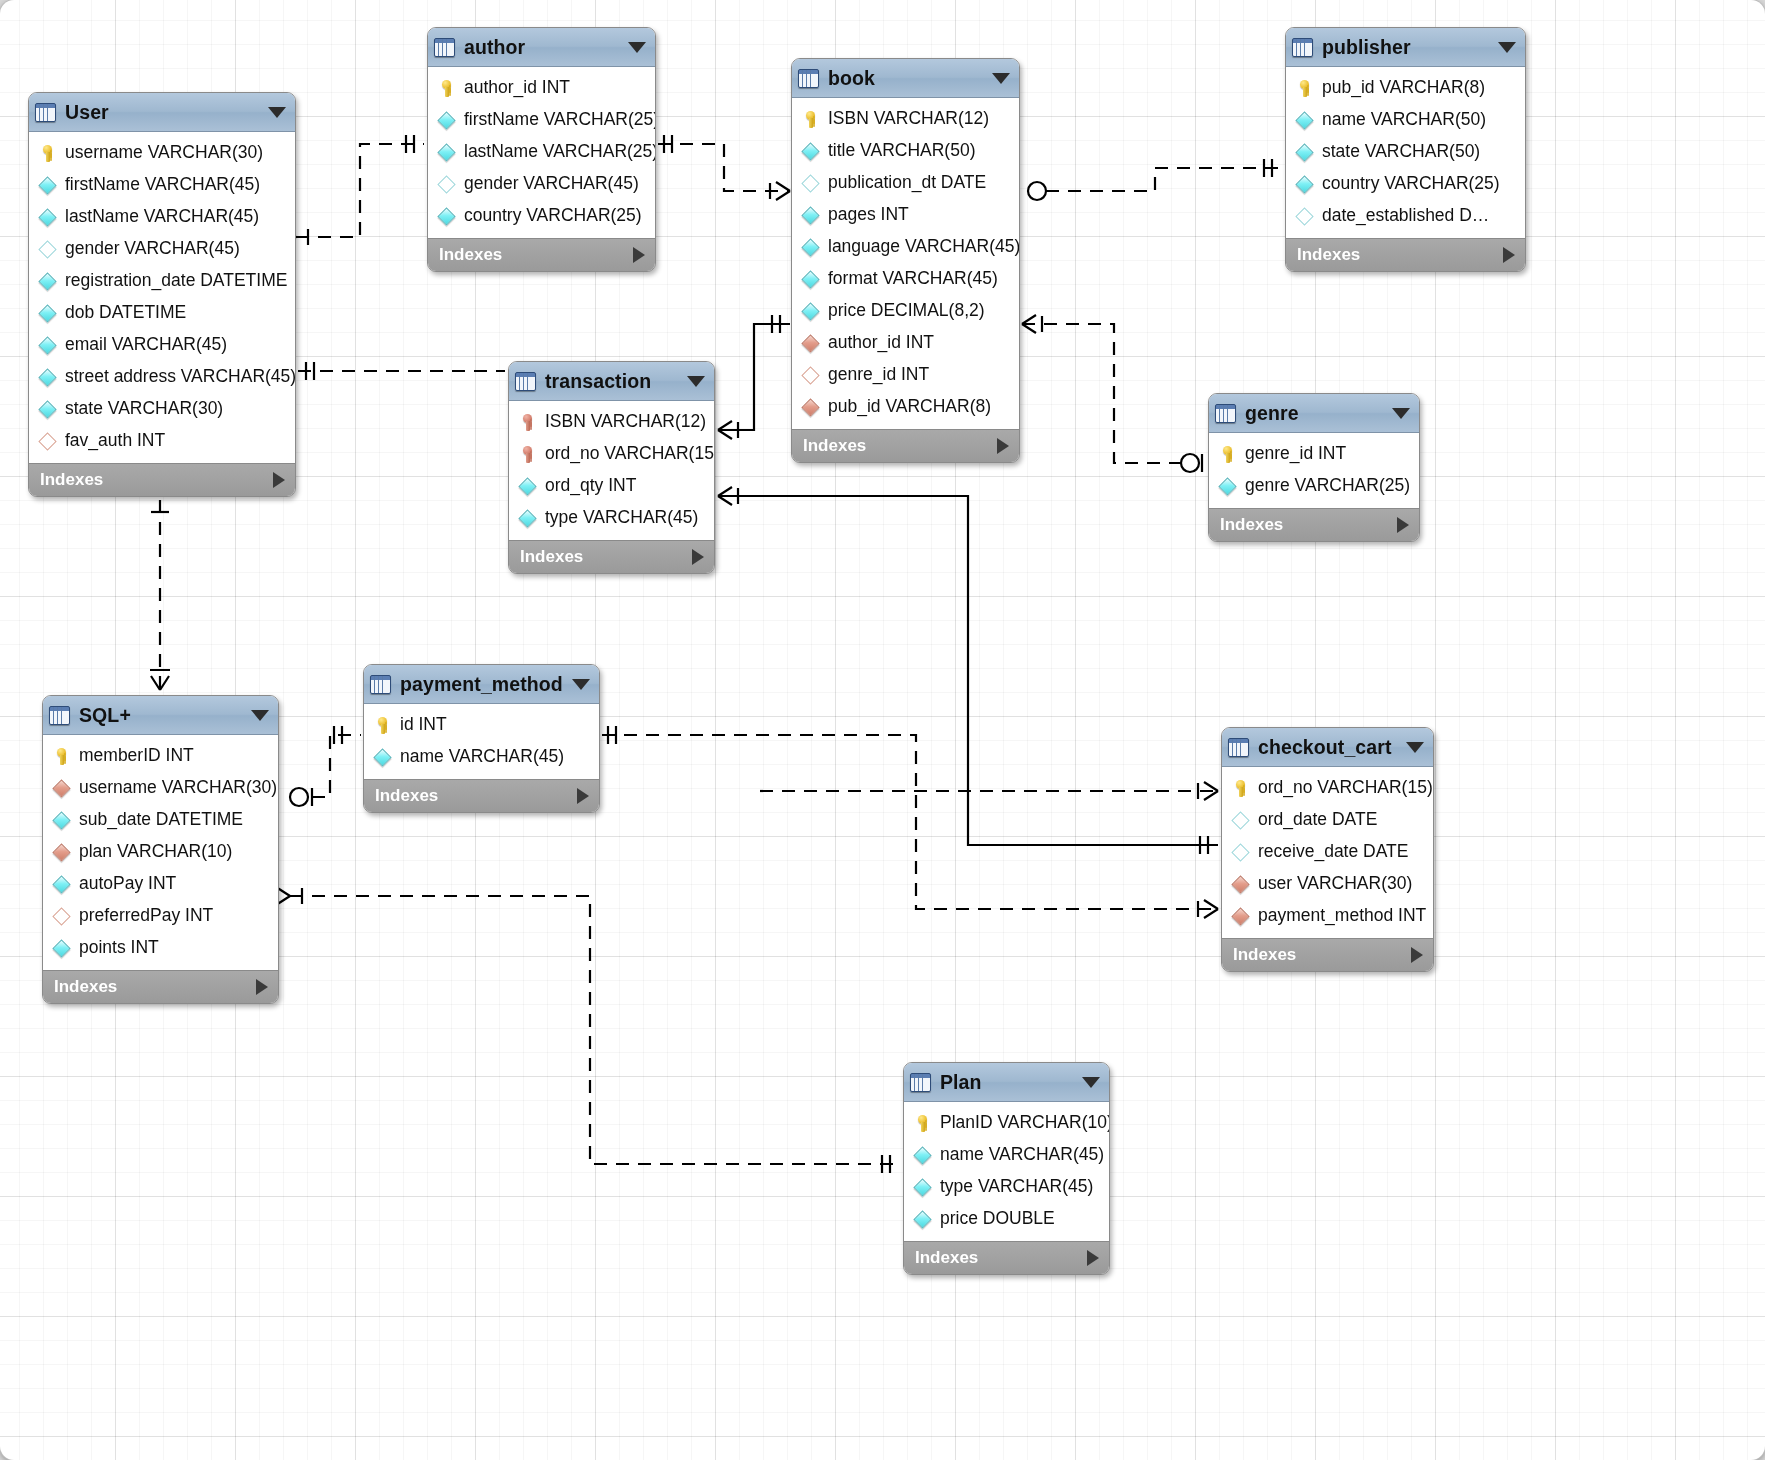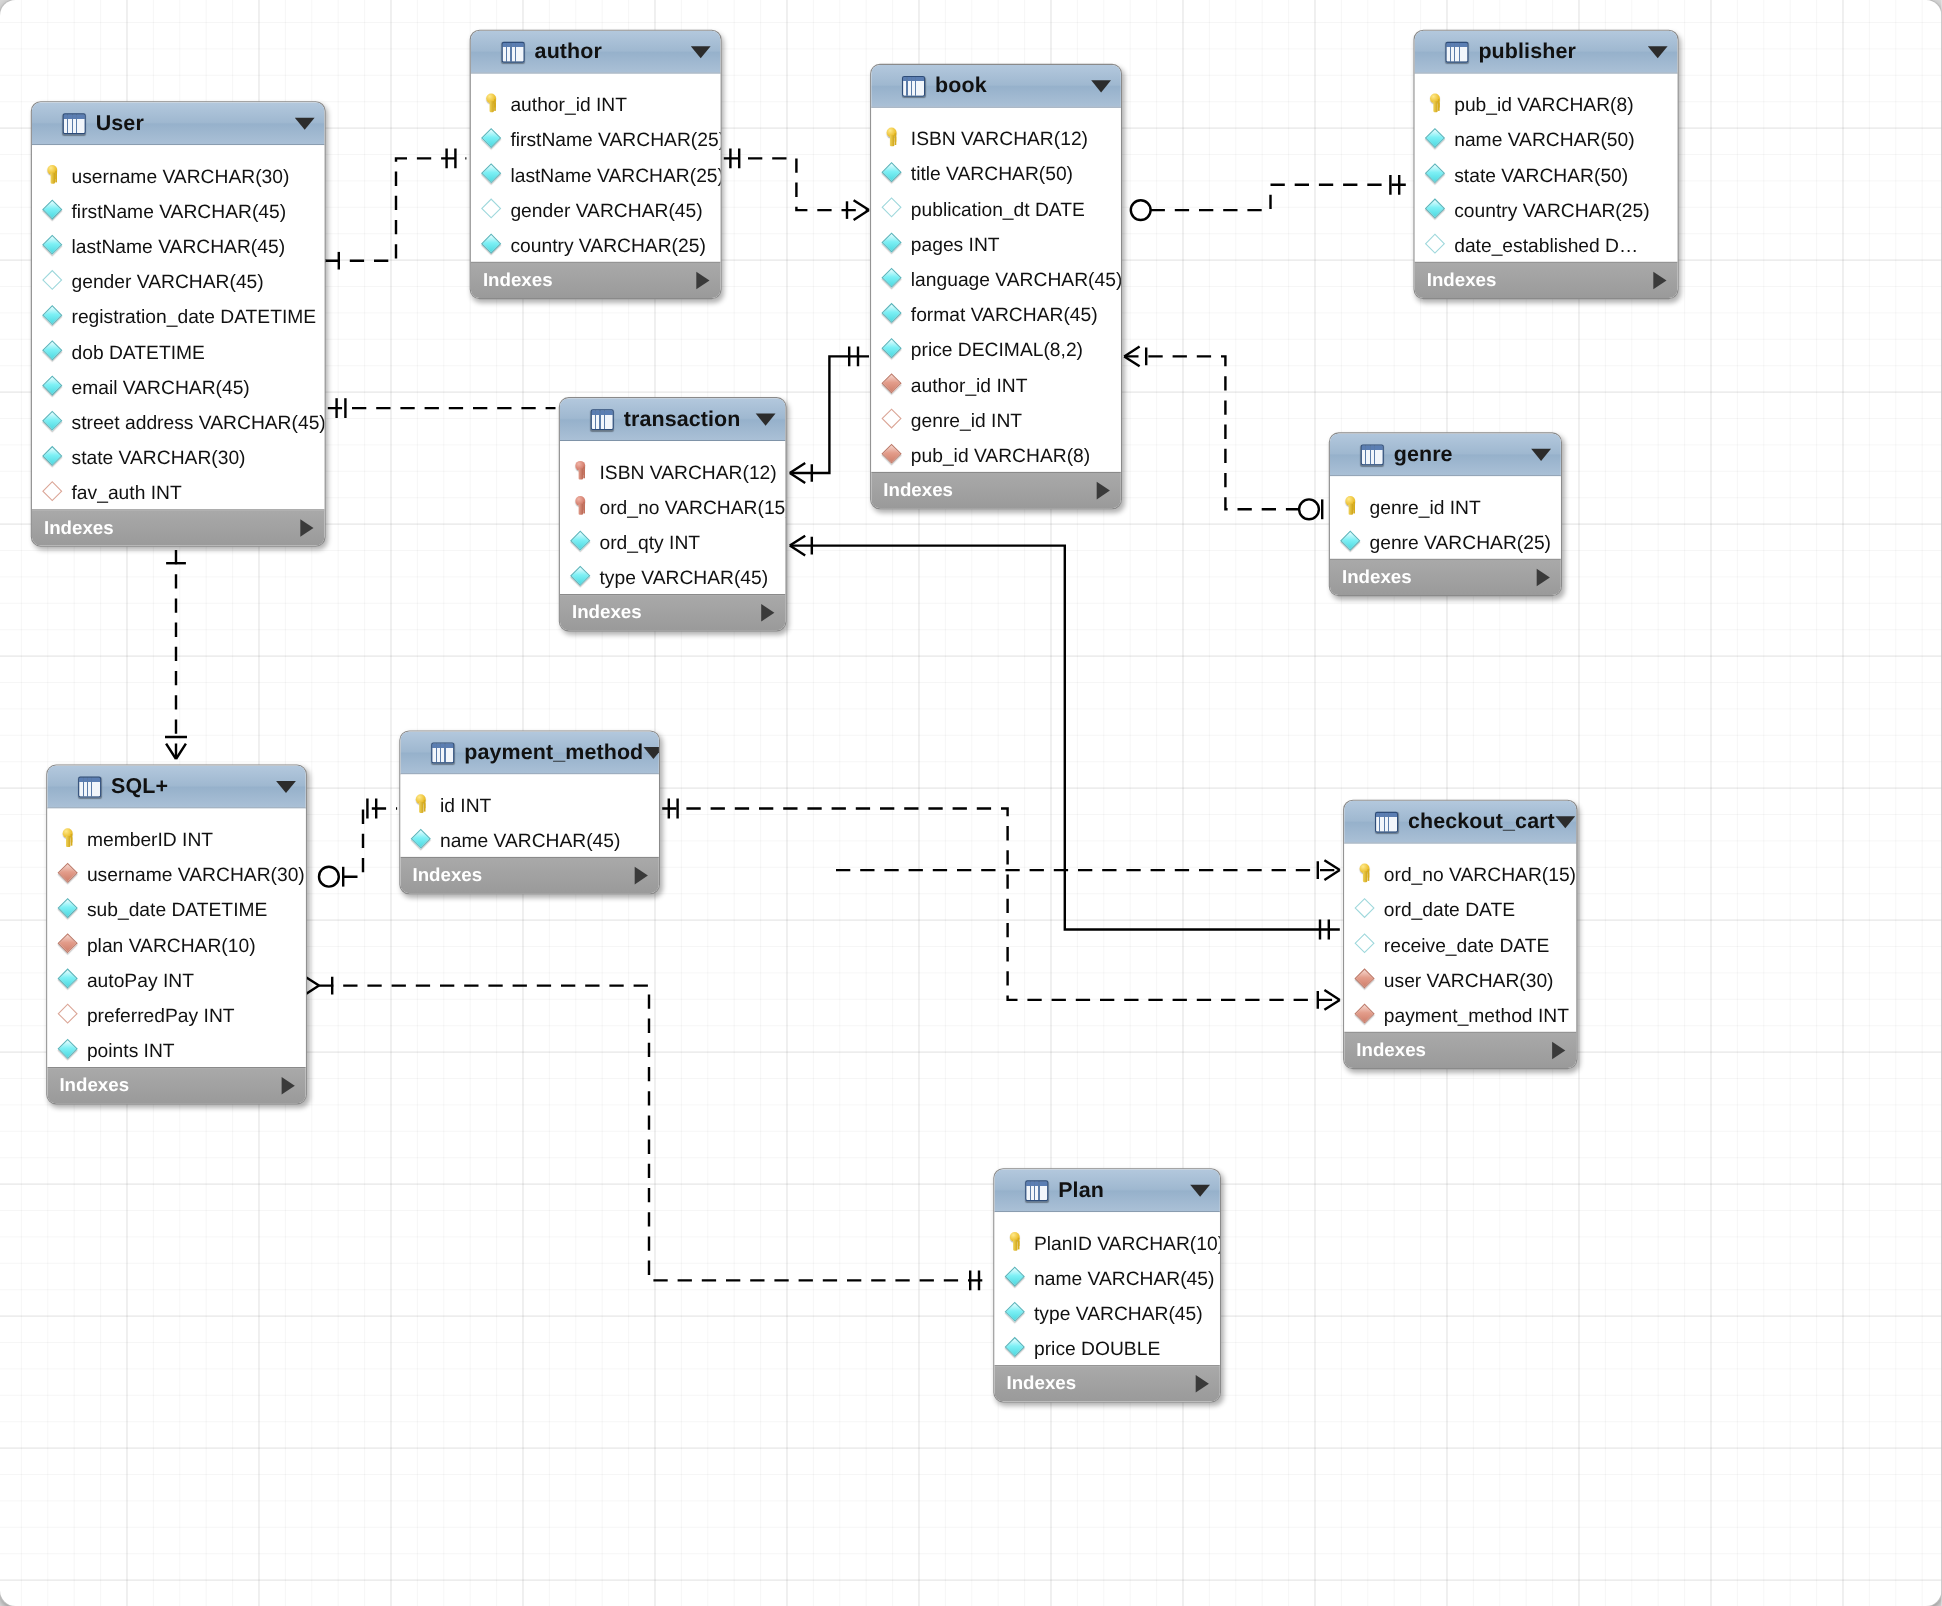--- a/index.html
+++ b/index.html
@@ -31,21 +31,21 @@
     background:#ffffff;
     border:1px solid #8a8a8a;
     border-radius:9px;
     box-shadow:2px 3px 5px rgba(0,0,0,.30);
     overflow:hidden;
     box-sizing:border-box;
   }
   .tbar{
     height:38px;
     display:flex;align-items:center;
-    padding:0 9px 0 28px;
+    padding:0 9px 0 6px;
     background:linear-gradient(to bottom,#b3c8dd 0%,#9fb8d0 48%,#96b1cb 52%,#aac0d6 100%);
     border-bottom:1px solid #7f93a8;
   }
   .tbl-icon{
     width:21px;height:19px;flex:0 0 auto;margin-right:9px;
     border:1.5px solid #2e4c78;
     border-radius:2px;
     background:
       linear-gradient(to right,transparent 3px,#5a7ba8 3px,#5a7ba8 4px,transparent 4px,transparent 7px,#5a7ba8 7px,#5a7ba8 8px,transparent 8px,transparent 11px,#5a7ba8 11px,#5a7ba8 12px,transparent 12px),
       linear-gradient(to bottom,#5b7eb3 0 4px,#f2f6fb 4px 100%);
@@ -58,21 +58,21 @@
   }
   .tcaret{
     margin-left:auto;
     width:0;height:0;
     border-left:9px solid transparent;
     border-right:9px solid transparent;
     border-top:11px solid #2c2c2c;
   }
   .cols{padding:5px 0 6px 0;background:#fff;}
   .col{
-    display:flex;align-items:flex-end;
+    display:flex;align-items:center;
     height:32px;
     padding-left:10px;
     font-size:17.5px;color:#111;
     white-space:nowrap;
   }
   .ctxt{line-height:1;}
 
   
   .ico{width:19px;height:22px;flex:0 0 auto;margin-right:7px;position:relative;}
 

